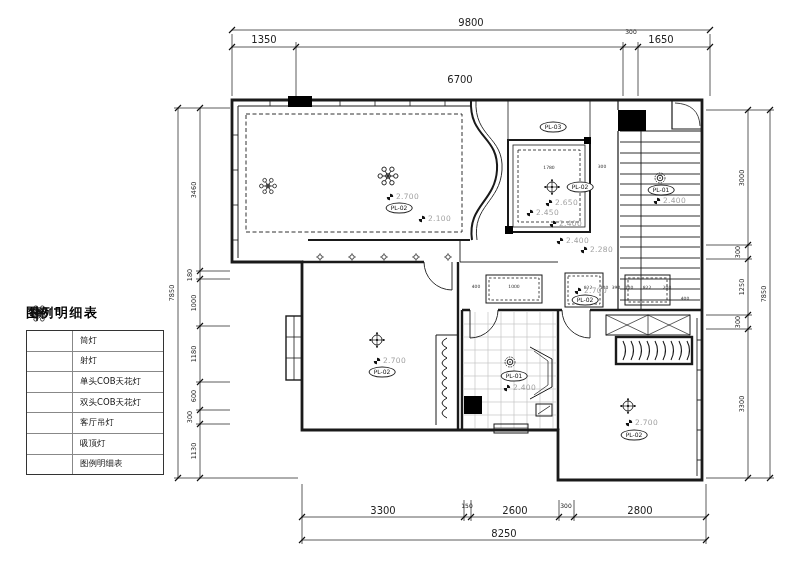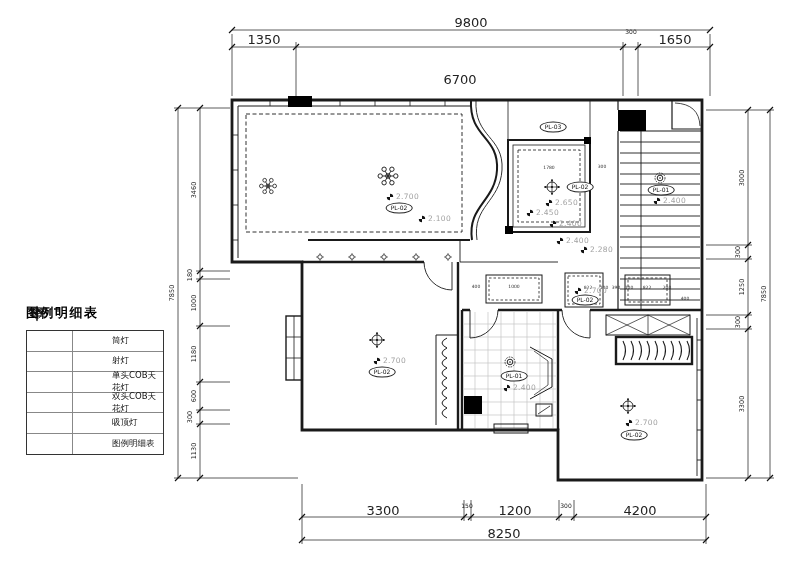--- a/index.html
+++ b/index.html
@@ -1,32 +1,32 @@
 <!DOCTYPE html>
 <html><head>
 <meta charset="utf-8">
 <style>
   html,body{margin:0;padding:0;background:#fff;}
   .canvas{position:relative;width:800px;height:572px;background:#ffffff;
           font-family:"DejaVu Sans",sans-serif;color:#111;overflow:hidden;}
   svg{position:absolute;left:0;top:0;}
-  .dim{position:absolute;font-size:13px;color:#222;white-space:nowrap;
+  .dim{position:absolute;font-size:10px;color:#222;white-space:nowrap;
        transform:translate(-50%,-50%);}
   .dimv{position:absolute;font-size:6.5px;color:#222;white-space:nowrap;
         transform:translate(-50%,-50%) rotate(-90deg);}
   .micro{position:absolute;font-size:4.5px;color:#333;white-space:nowrap;
          transform:translate(-50%,-50%);}
   .ht{position:absolute;font-size:7.5px;color:#a2a2a2;white-space:nowrap;letter-spacing:.3px;}
   .pill{position:absolute;transform:translate(-50%,-50%);border:1px solid #222;
         border-radius:50%;padding:1px 4px;font-size:6px;line-height:1.15;
         background:#fff;white-space:nowrap;color:#111;}
   .legend{position:absolute;left:26px;top:304px;width:138px;}
   .legend-title{font-size:13px;font-weight:bold;letter-spacing:1.5px;margin:0 0 8px 0;color:#000;}
   .legend-table{border:1.2px solid #333;background:#fff;}
-  .legend-row{display:flex;height:19.6px;align-items:center;border-top:1px solid #888;gap:32px;}
+  .legend-row{display:flex;height:19.6px;align-items:center;border-top:1px solid #888;}
   .legend-row:first-child{border-top:none;}
   .legend-icon-cell{width:45px;height:100%;display:flex;align-items:center;justify-content:center;
                     border-right:1px solid #888;}
   .legend-label{flex:1;padding-left:7px;font-size:8.5px;color:#111;}
 </style>
 </head>
 <body>
 
 <div class="canvas">
 
@@ -200,43 +200,43 @@
       <use href="#sym-spot" transform="translate(377,361)"></use>
       <use href="#sym-spot" transform="translate(507,388)"></use>
       <use href="#sym-spot" transform="translate(629,423)"></use>
     </g>
   </svg>
 
   <span class="dim" style="left:471px;top:22px;">9800</span>
   <span class="dim" style="left:264px;top:39px;text-align:right;">1350</span>
   <span class="dim" style="left:460px;top:39px;margin-top:40px;">6700</span>
   <span class="dim" style="left:631px;top:31px;font-size:6px;">300</span>
-  <span class="dim" style="left:675px;top:39px;">1650</span>
+  <span class="dim" style="left:661px;top:39px;">1650</span>
 
   <span class="dimv" style="left:172px;top:293px;">7850</span>
   <span class="dimv" style="left:194px;top:190px;">3460</span>
   <span class="dimv" style="left:190px;top:275px;">180</span>
   <span class="dimv" style="left:194px;top:303px;">1000</span>
   <span class="dimv" style="left:194px;top:354px;">1180</span>
   <span class="dimv" style="left:194px;top:396px;">600</span>
   <span class="dimv" style="left:190px;top:417px;">300</span>
   <span class="dimv" style="left:194px;top:451px;">1130</span>
 
   <span class="dimv" style="left:742px;top:178px;">3000</span>
   <span class="dimv" style="left:738px;top:252px;">300</span>
   <span class="dimv" style="left:742px;top:287px;">1250</span>
   <span class="dimv" style="left:738px;top:322px;">300</span>
   <span class="dimv" style="left:742px;top:404px;">3300</span>
   <span class="dimv" style="left:764px;top:294px;">7850</span>
 
   <span class="dim" style="left:383px;top:510px;">3300</span>
   <span class="dim" style="left:467px;top:505px;font-size:6px;">150</span>
-  <span class="dim" style="left:515px;top:510px;">1200</span>
+  <span class="dim" style="left:515px;top:510px;">2600</span>
   <span class="dim" style="left:566px;top:505px;font-size:6px;">300</span>
-  <span class="dim" style="left:640px;top:510px;">4200</span>
+  <span class="dim" style="left:640px;top:510px;">2800</span>
   <span class="dim" style="left:504px;top:533px;">8250</span>
 
   <span class="micro" style="left:549px;top:167px;">1780</span>
   <span class="micro" style="left:602px;top:166px;">300</span>
   <span class="micro" style="left:476px;top:286px;">400</span>
   <span class="micro" style="left:514px;top:286px;">1000</span>
   <span class="micro" style="left:588px;top:287px;">822</span>
   <span class="micro" style="left:604px;top:287px;">100</span>
   <span class="micro" style="left:616px;top:287px;">390</span>
   <span class="micro" style="left:629px;top:287px;">100</span>
@@ -296,20 +296,28 @@
       <div class="legend-row">
         <div class="legend-icon-cell">
           <svg width="26" height="16" viewBox="-13 -8 26 16">
               <use href="#sym-cob2" transform="scale(0.85)"></use>
             </svg>
         </div>
         <div class="legend-label">双头COB天花灯</div>
       </div>
       <div class="legend-row">
         <div class="legend-icon-cell">
+          <svg width="26" height="19" viewBox="-13 -9.5 26 19">
+              <use href="#sym-chand" transform="scale(0.85)"></use>
+            </svg>
+        </div>
+        <div class="legend-label">客厅吊灯</div>
+      </div>
+      <div class="legend-row">
+        <div class="legend-icon-cell">
           <svg width="22" height="19" viewBox="-11 -9.5 22 19">
               <use href="#sym-ceillamp" transform="scale(0.95)"></use>
             </svg>
         </div>
         <div class="legend-label">吸顶灯</div>
       </div>
       <div class="legend-row">
         <div class="legend-icon-cell">
           <svg width="34" height="10" viewBox="0 0 34 10">
               <line x1="1" y1="5" x2="33" y2="5" stroke="#111" stroke-width="1.3" stroke-dasharray="7,2.5,1.5,2.5"></line>

